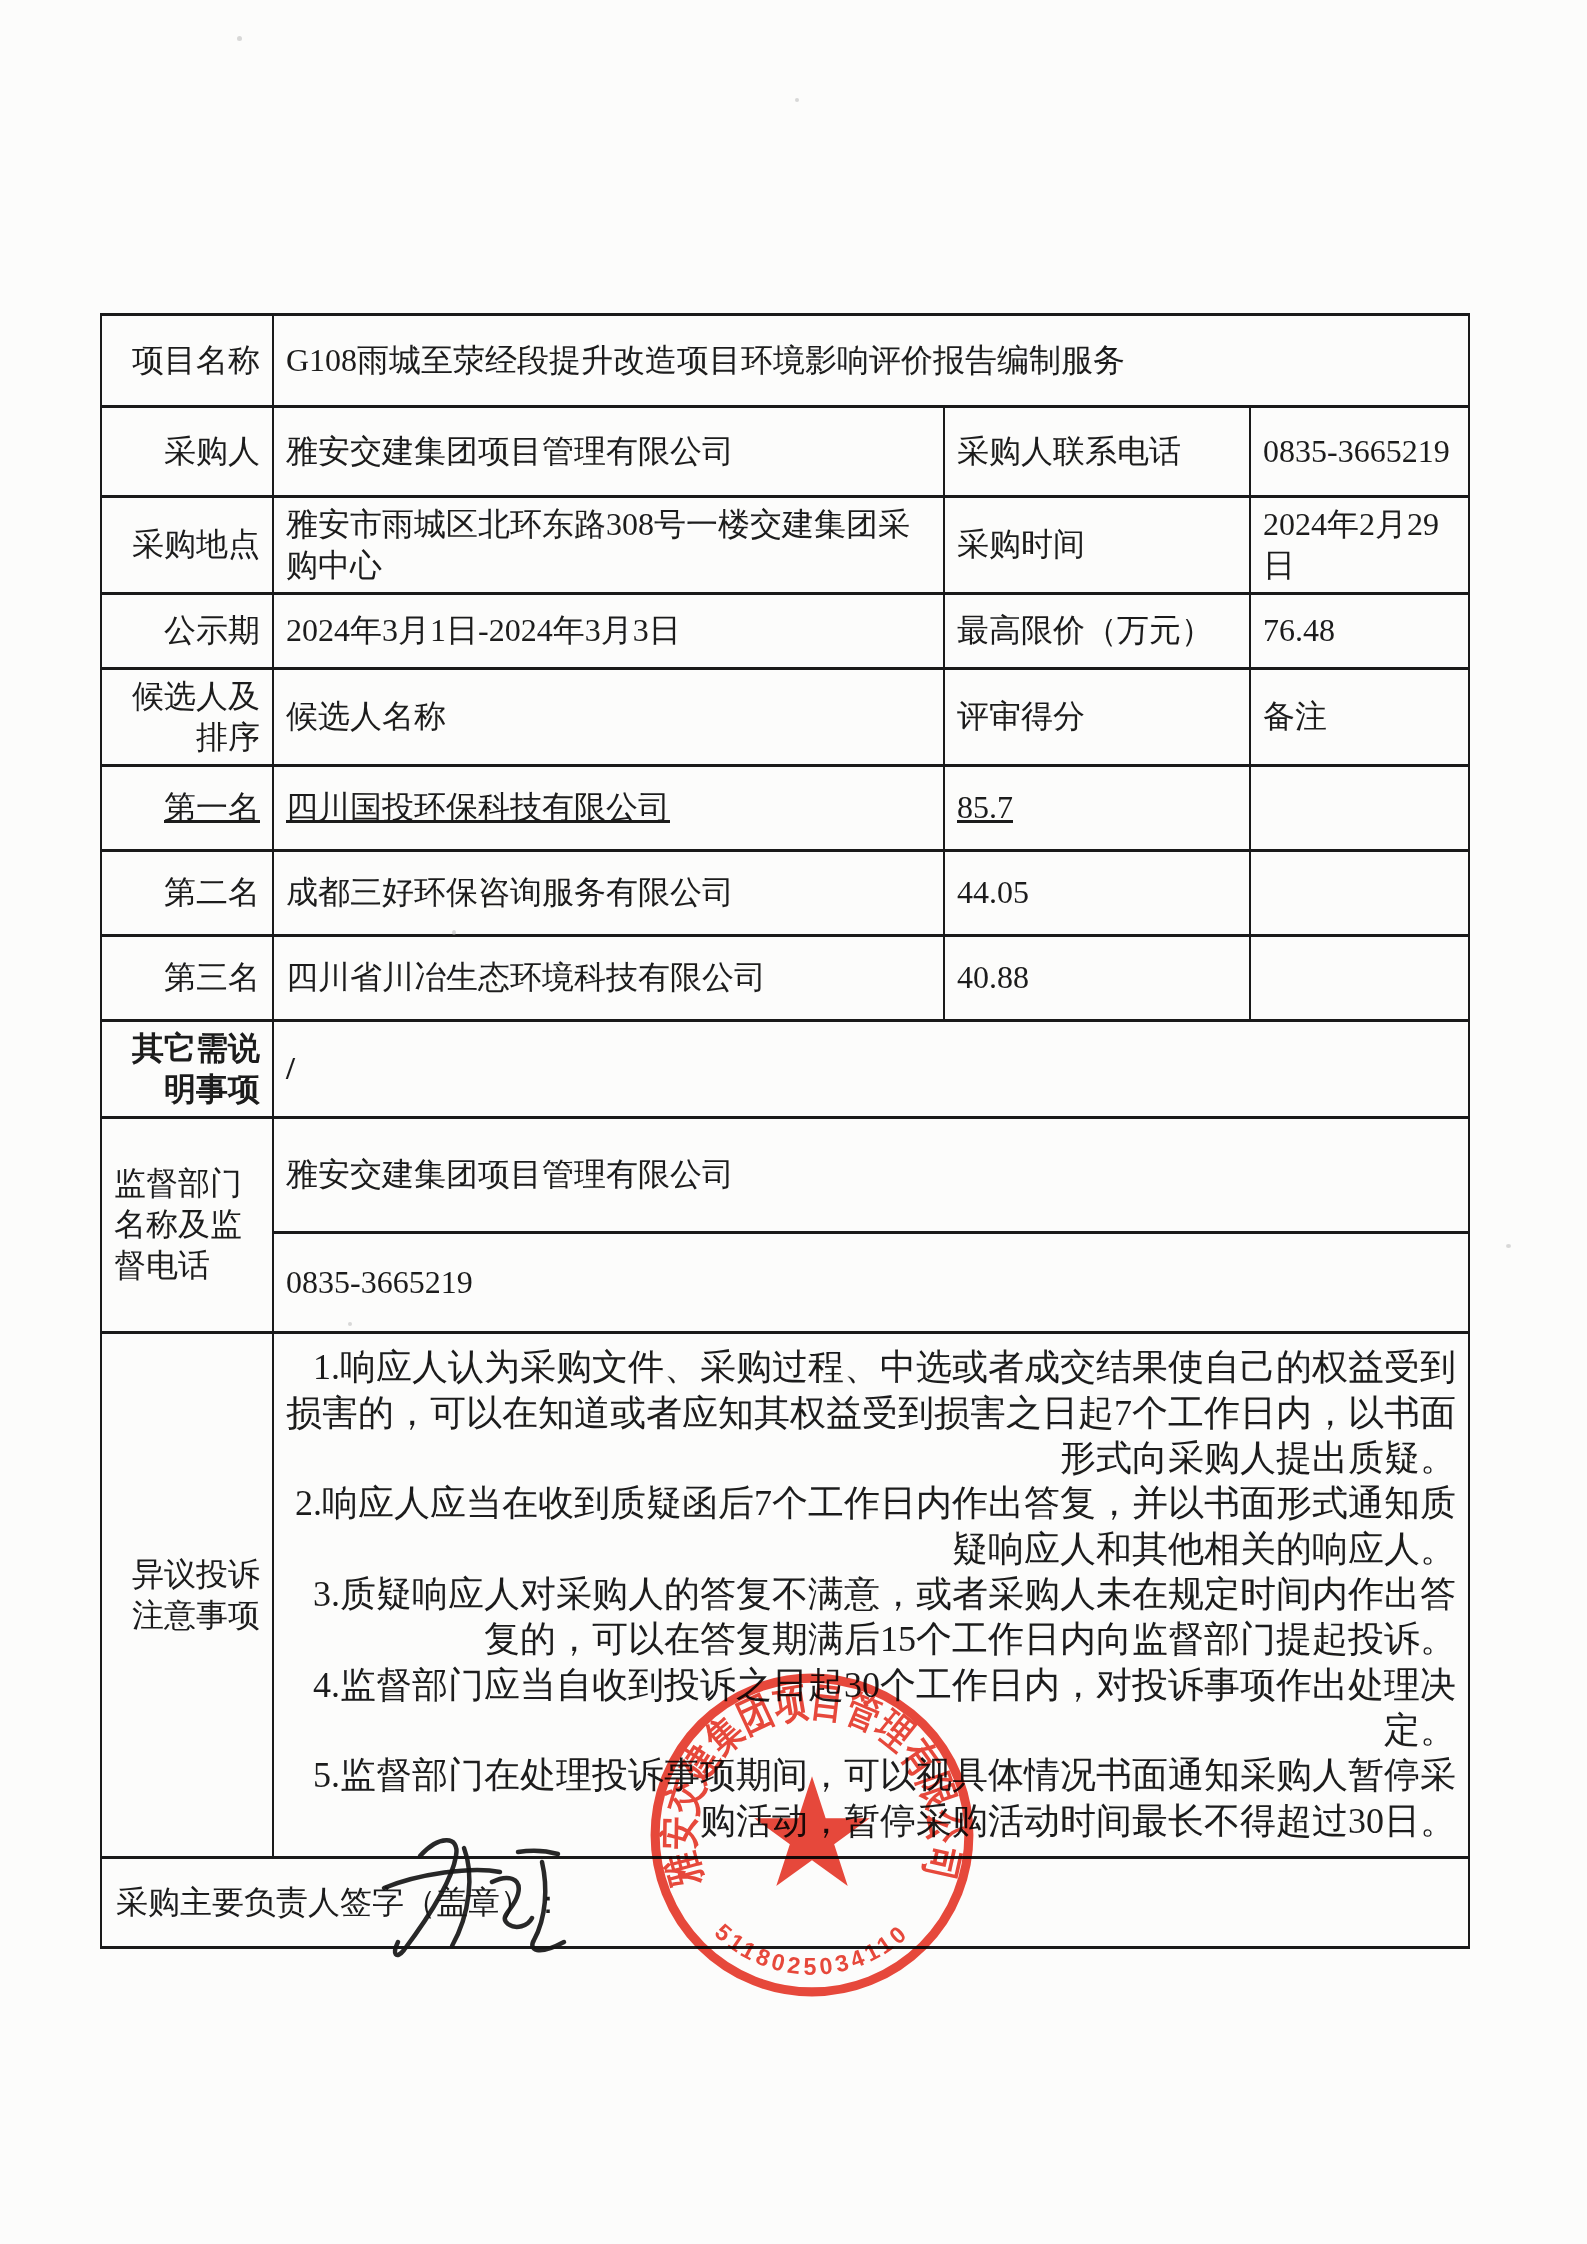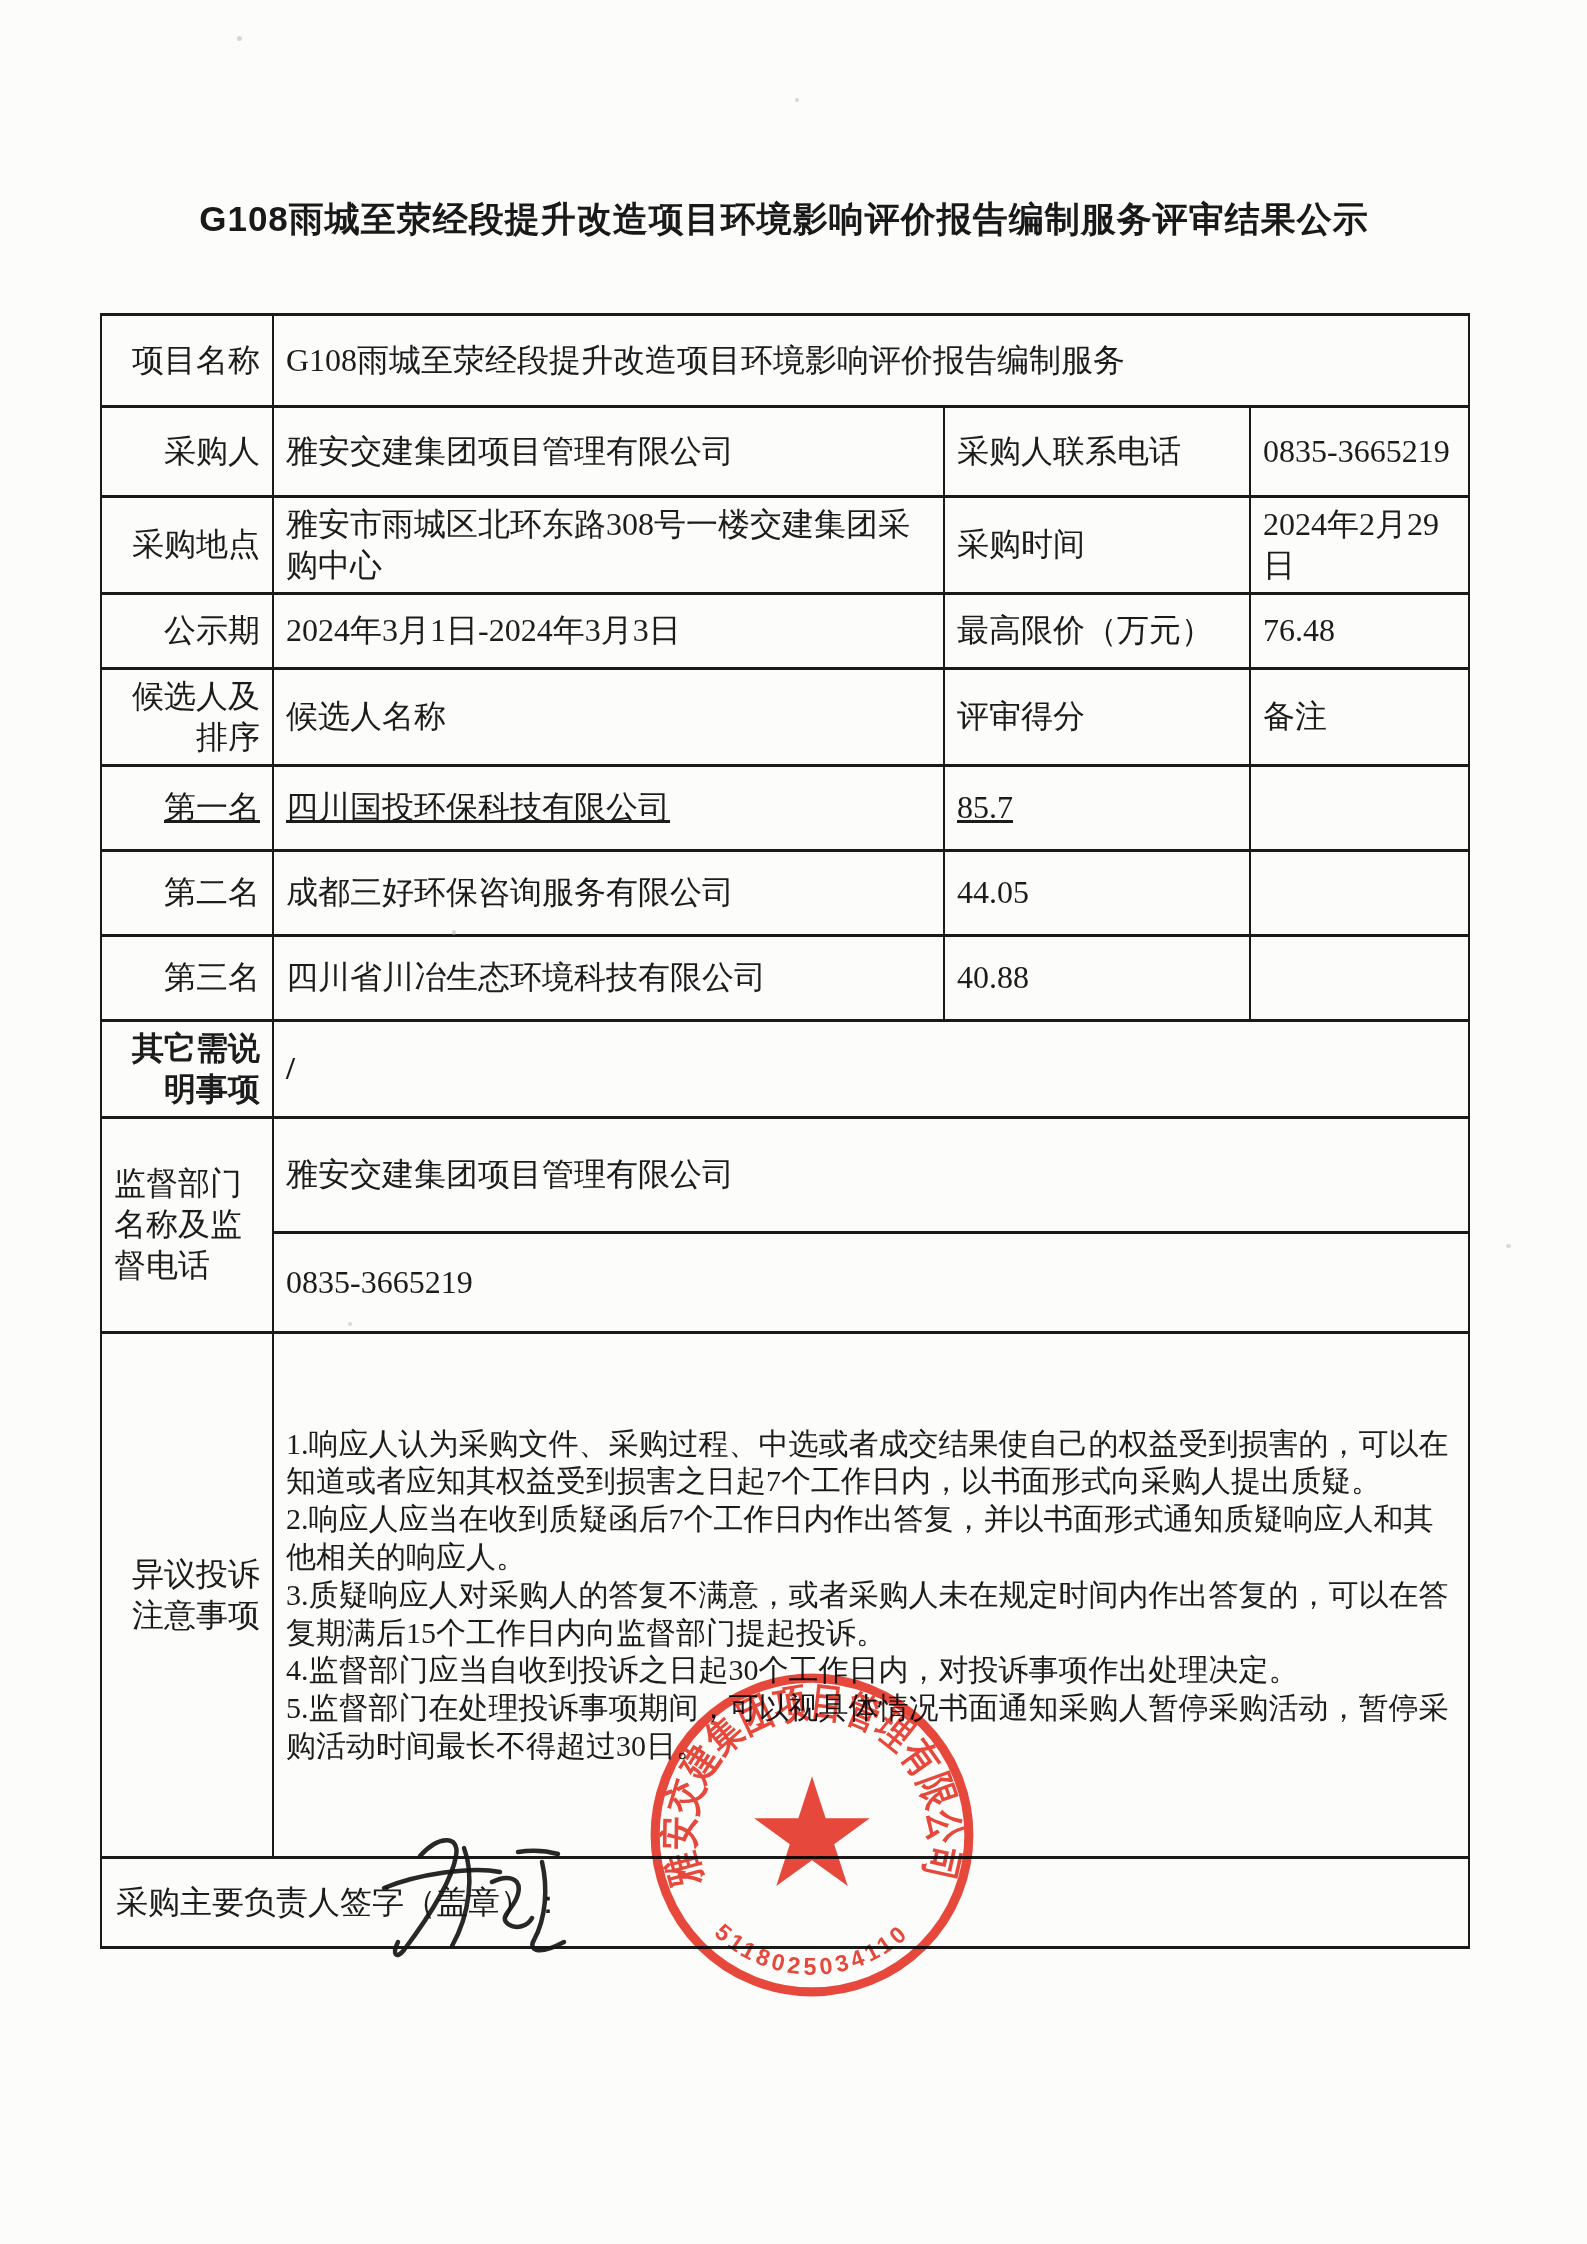--- a/index.html
+++ b/index.html
@@ -27,21 +27,21 @@
   .col-a{ width:172px; } .col-b{ width:671px; } .col-c{ width:306px; } .col-d{ width:219px; }
   .r1{ height:92px; } .r2{ height:90px; } .r3{ height:85px; } .r4{ height:75px; }
   .r5{ height:70px; } .r6{ height:85px;text-decoration:underline; } .r7{ height:85px; } .r8{ height:85px; }
   .r9{ height:95px;font-weight:bold; } .r10{ height:115px; } .r11{ height:100px; }
   .r12{ height:525px; } .r13{ height:90px; }
   td.lbl{ text-align:right; }
   td.ctr{ text-align:left; }
   td.lft{ text-align:left; }
   td.lbl-ctr{ }
   td.notice-cell{ vertical-align:middle; }
-  .notice-text{ font-size:30px; line-height:1.26; text-align:left; }
+  .notice-text{ font-size:36px; line-height:1.26; text-align:right; }
   .notice-text div{ margin:0; }
   td.sig-row{ text-align:left; padding-left:14px; }
   
   .speck{ position:absolute; border-radius:50%; background:#b9b9b9; opacity:.55; }
   
   .seal{ position:absolute; left:645px; top:1668px; width:334px; height:334px;
          mix-blend-mode:multiply; opacity:.92; }
   .seal .ring{ fill:none; stroke:var(--seal-color); stroke-width:9; }
   .seal text{ fill:var(--seal-color); font-weight:bold;
               font-family:"Liberation Sans","DejaVu Sans",sans-serif; }
@@ -49,21 +49,20 @@
   
   .signature{ position:absolute; left:368px; top:1822px; width:230px; height:150px; }
   .signature path{ fill:none; stroke:#161616; stroke-width:4.5;
                    stroke-linecap:round; stroke-linejoin:round; opacity:.92; }
 </style>
 </head>
 <body>
 
 <div class="page">
 
-  <div class="doc-title">G108雨城至荥经段提升改造项目环境影响评价报告编制服务评审结果公示</div>
 
   <table class="doc-table">
     <colgroup>
         <col class="col-a">
         <col class="col-b">
         <col class="col-c">
         <col class="col-d">
       </colgroup>
 
     <tbody>

